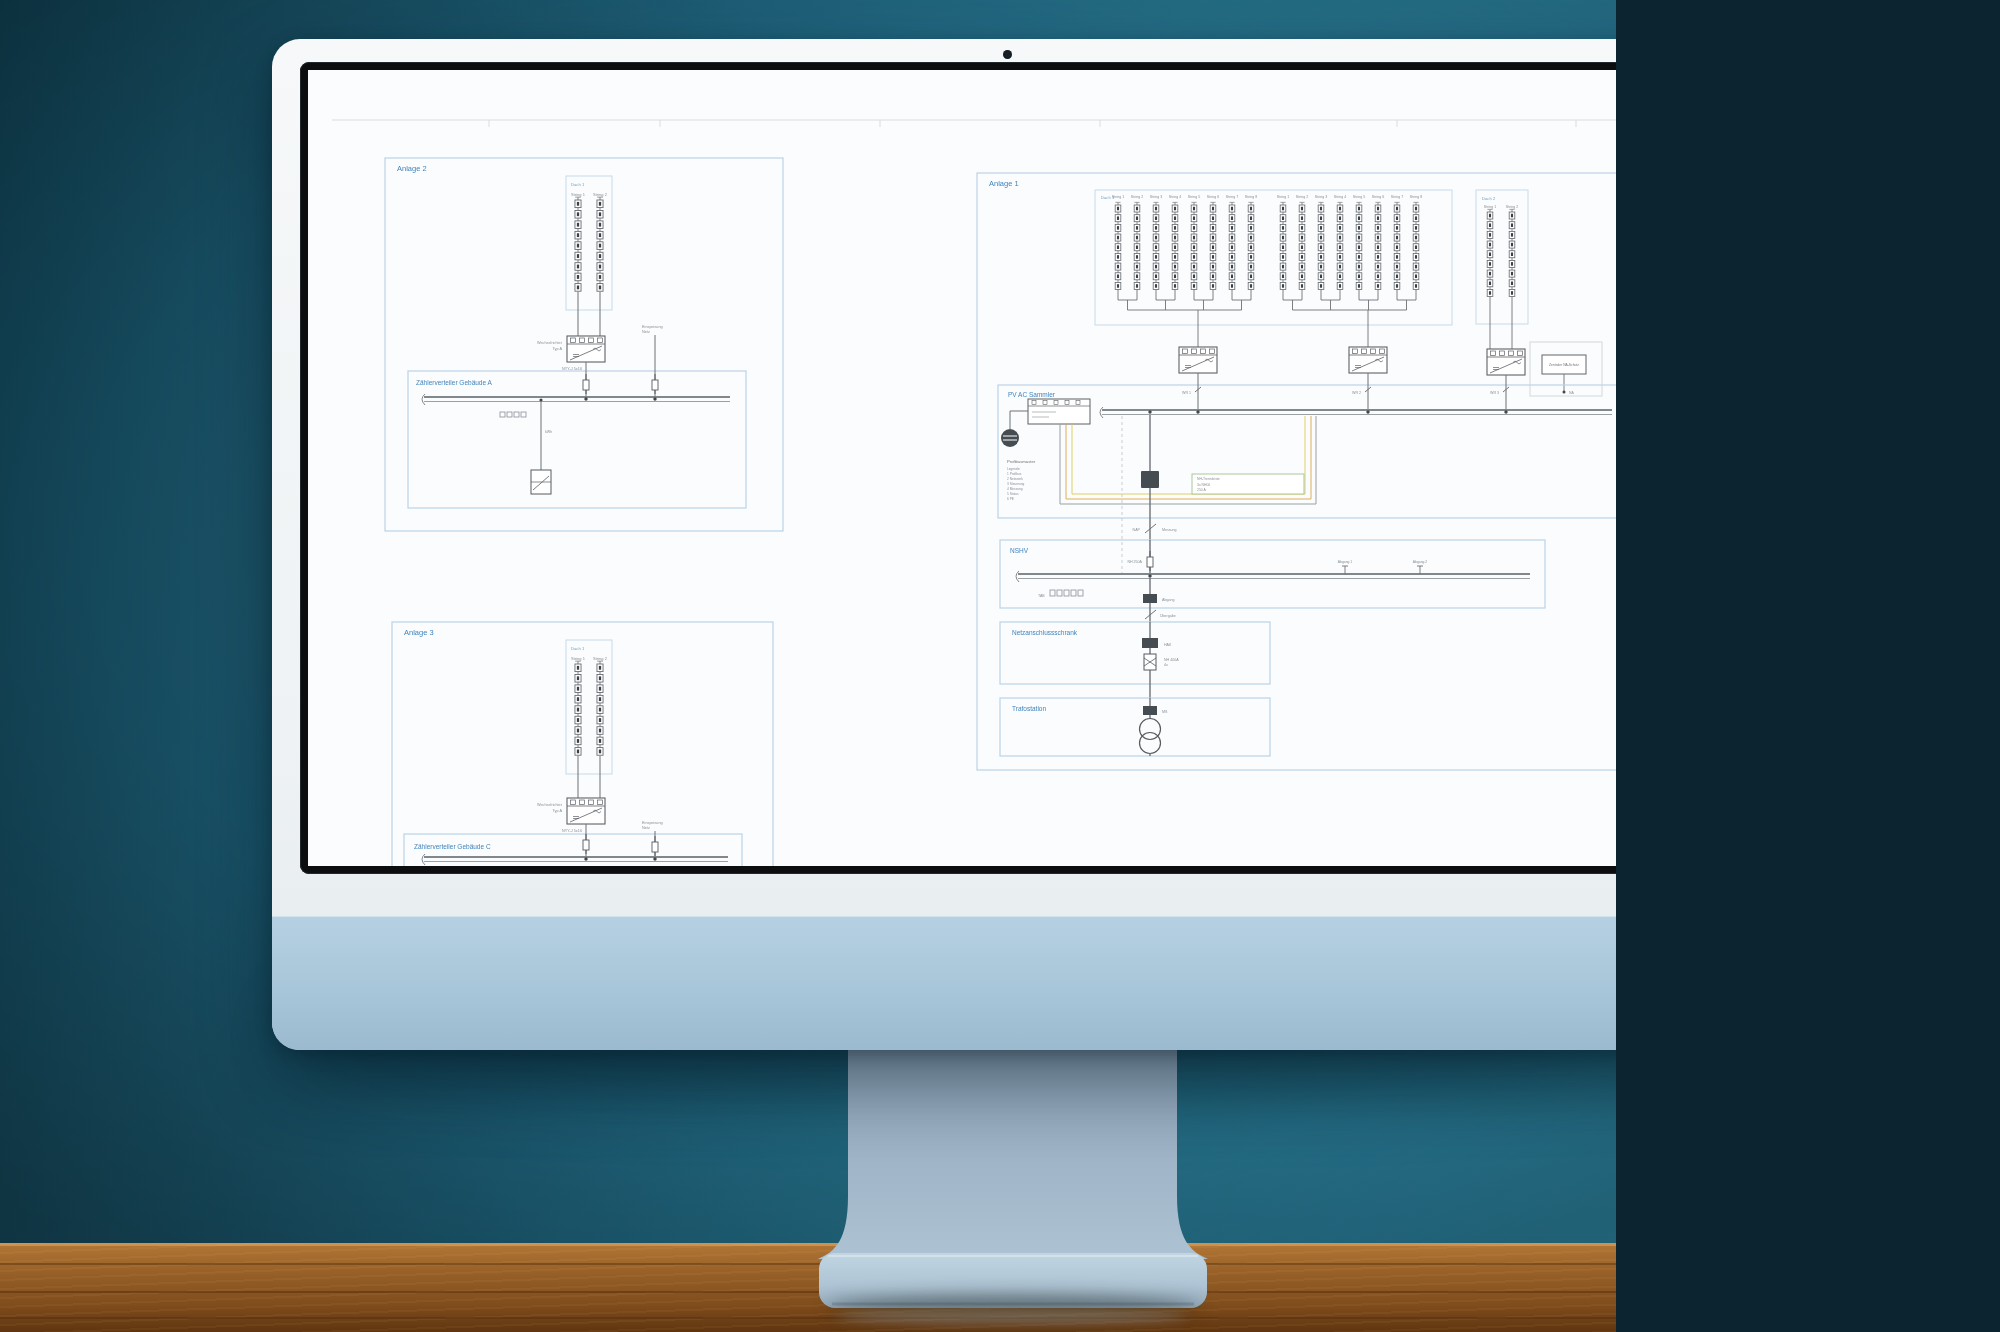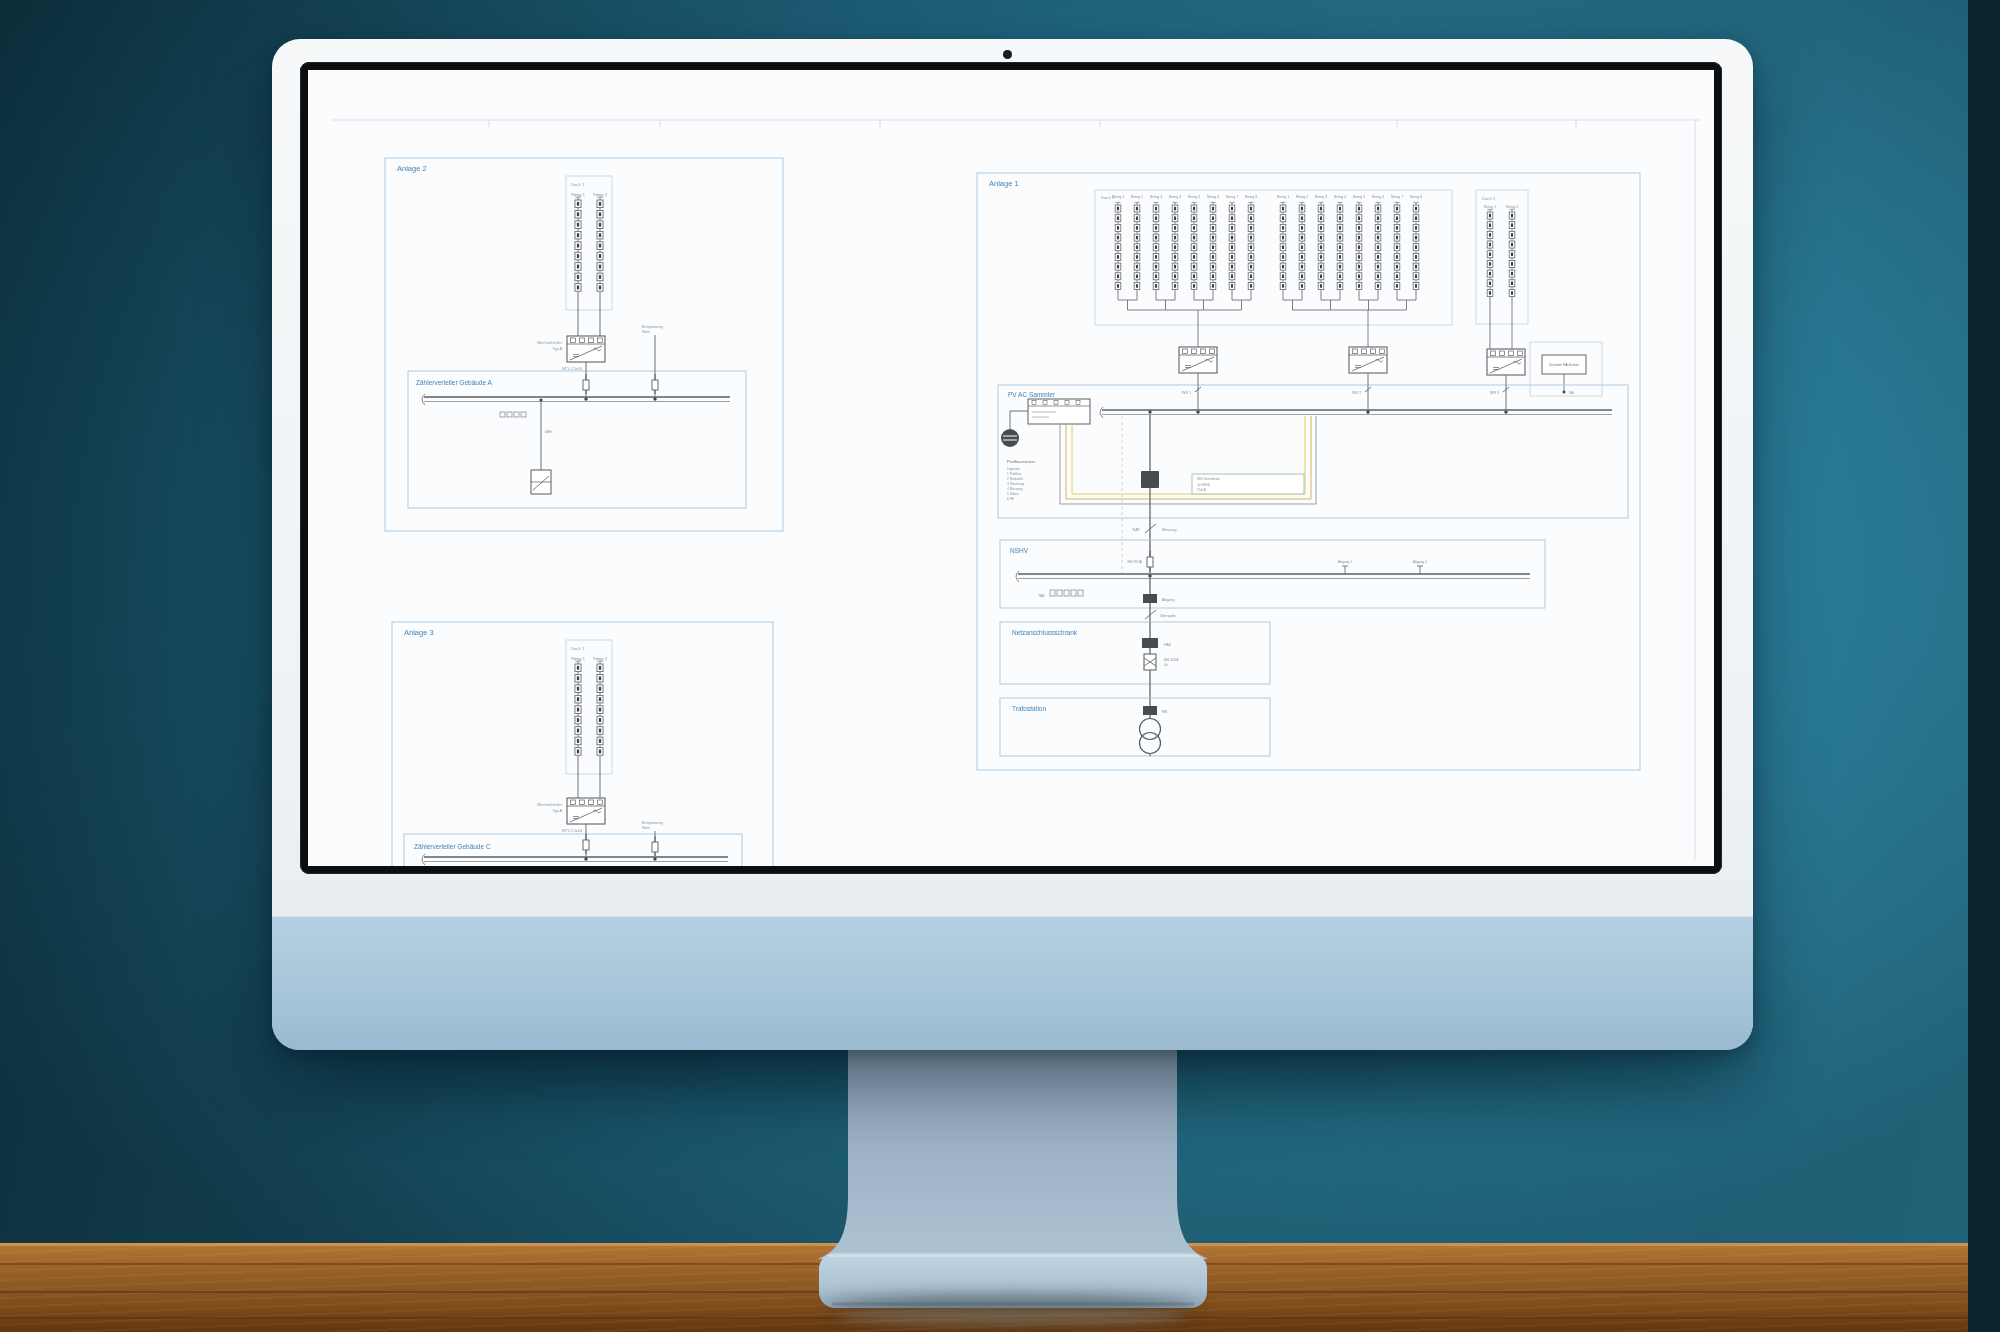--- a/index.html
+++ b/index.html
@@ -1,16 +1,16 @@
 <!DOCTYPE html>
 <html><head>
 <meta charset="utf-8">
 <style>
   html,body{margin:0;padding:0;background:#0b2430;}
-  #scene{position:relative;width:1968px;height:1332px;overflow:hidden;font-family:"Liberation Sans",sans-serif;}
+  #scene{position:relative;width:1616px;height:1332px;overflow:hidden;font-family:"Liberation Sans",sans-serif;}
   .wall{position:absolute;inset:0;
     background:linear-gradient(100deg,#0f3d4e 0%,#174d61 16%,#1e617a 40%,#26748d 64%,#2b819e 86%,#2e88a5 100%);}
   .wall-vignette{position:absolute;inset:0;
     background:radial-gradient(1300px 850px at 50% 40%,rgba(255,255,255,0.06),rgba(0,0,0,0.00) 55%,rgba(0,0,0,0.28) 100%);}
   .desk{position:absolute;left:0;top:1243px;width:2000px;height:89px;
     background:linear-gradient(180deg,#b27736 0%,#9a6229 30%,#7f4c1c 70%,#5f3510 100%);}
   .desk-grain{position:absolute;inset:0;opacity:.5;
     background:repeating-linear-gradient(178deg,rgba(255,215,150,0.10) 0 2px,rgba(0,0,0,0) 2px 9px);}
   .desk-lip{position:absolute;left:0;top:1243px;width:2000px;height:3px;background:rgba(255,200,130,.35);}
   .seam{position:absolute;left:0;width:2000px;height:2px;background:rgba(50,24,4,.32);}

